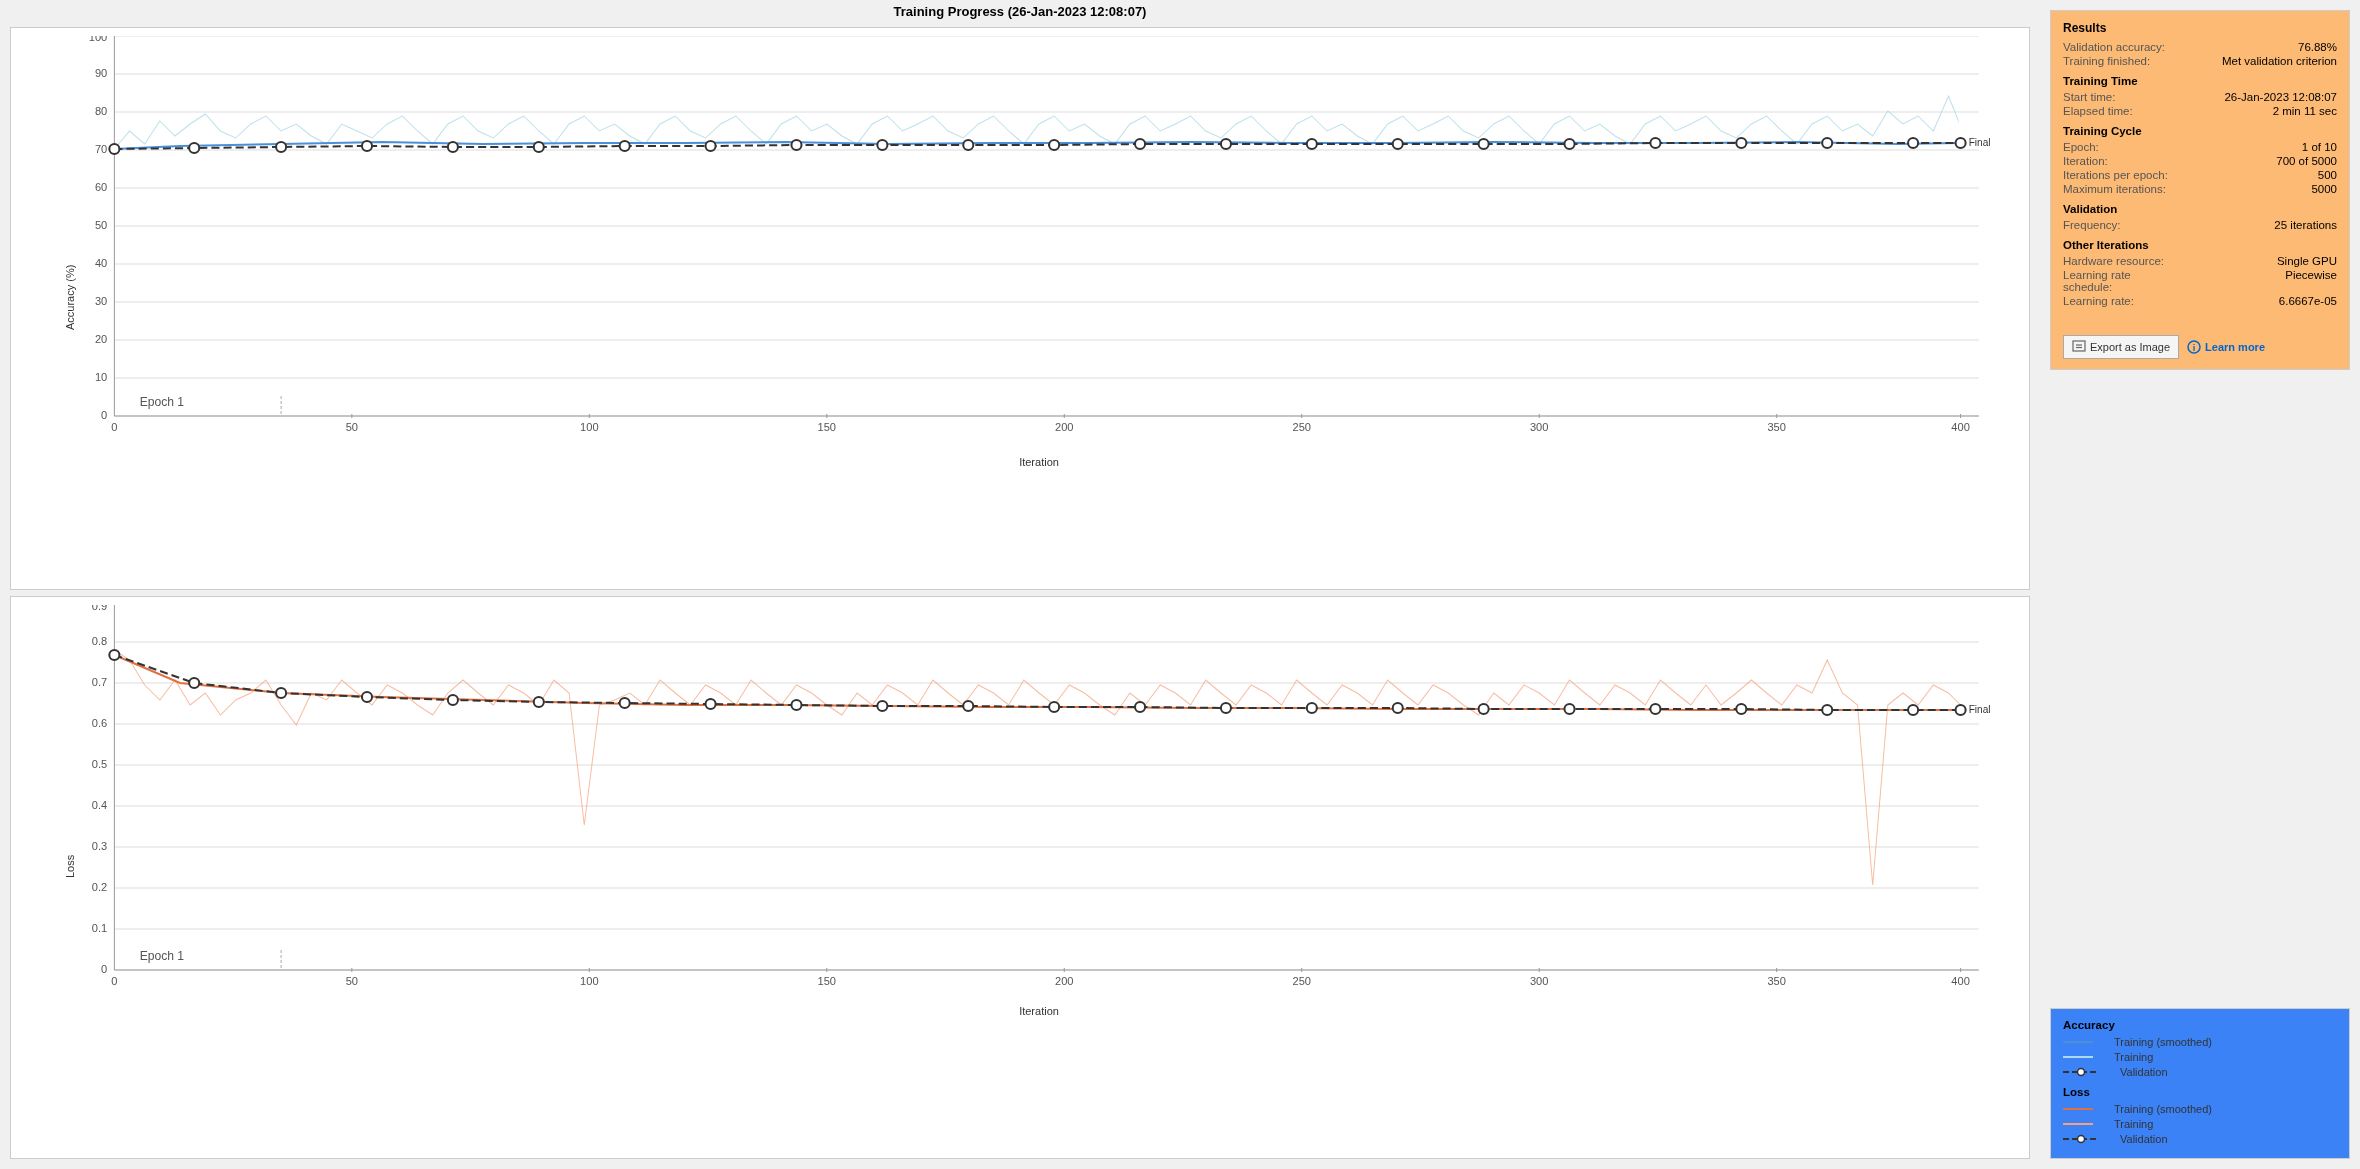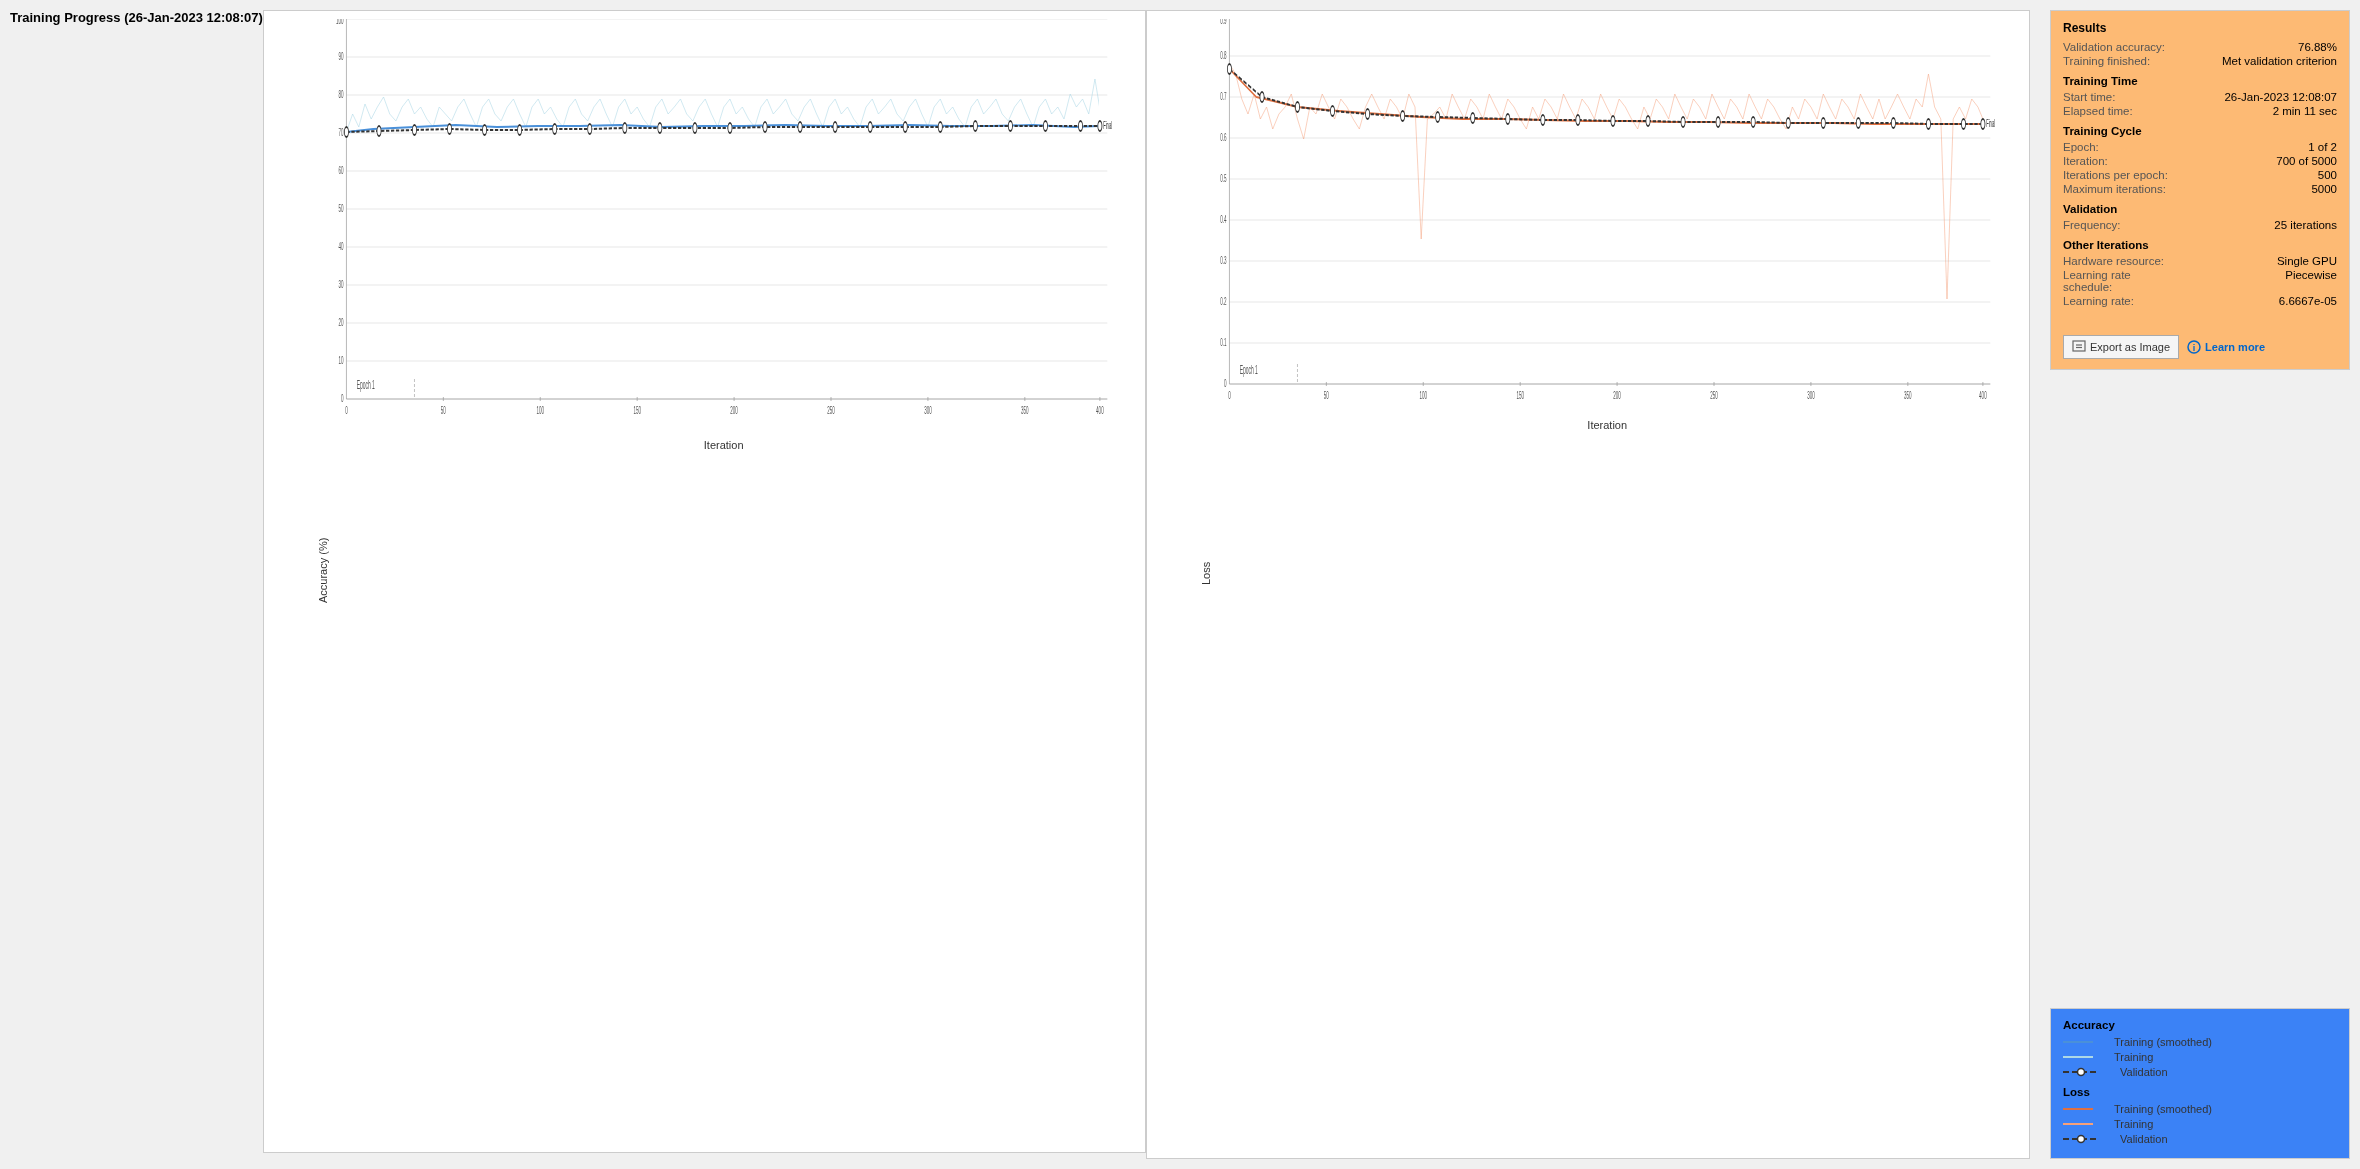--- a/index.html
+++ b/index.html
@@ -7,22 +7,22 @@
       background: #f0f0f0;
       font-family: Arial, sans-serif;
       font-size: 12px;
       display: flex;
       width: 2360px;
       min-height: 1169px;
     }
     .main-content {
       flex: 1;
       display: flex;
-      flex-direction: row;
-      padding: 10px 10px 10px 10px;
+      flex-direction: column;
+      padding: 4px 10px 10px 10px;
     }
     .chart-title {
       text-align: center;
       font-size: 13px;
       font-weight: bold;
       margin-bottom: 8px;
       color: #000;
     }
     .chart-container {
       background: white;
@@ -370,21 +370,21 @@
       <span class="value">26-Jan-2023 12:08:07</span>
     </div>
     <div class="row">
       <span class="label">Elapsed time:</span>
       <span class="value">2 min 11 sec</span>
     </div>
 
     <div class="section-title">Training Cycle</div>
     <div class="row">
       <span class="label">Epoch:</span>
-      <span class="value">1 of 2</span>
+      <span class="value">1 of 10</span>
     </div>
     <div class="row">
       <span class="label">Iteration:</span>
       <span class="value">700 of 5000</span>
     </div>
     <div class="row">
       <span class="label">Iterations per epoch:</span>
       <span class="value">500</span>
     </div>
     <div class="row">

